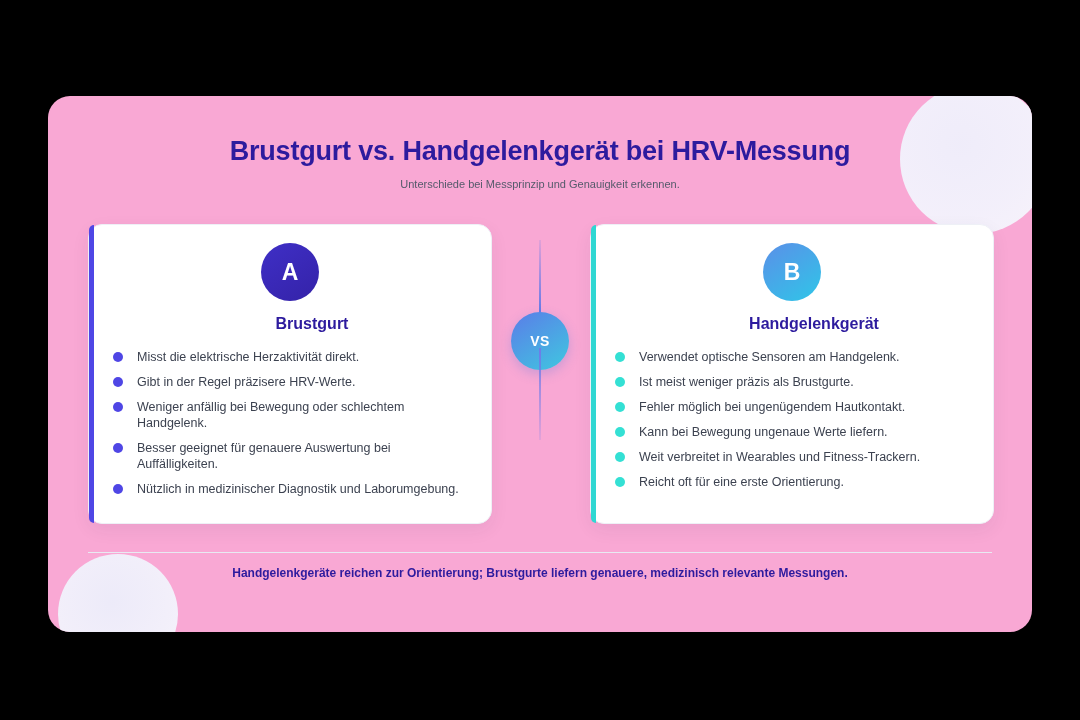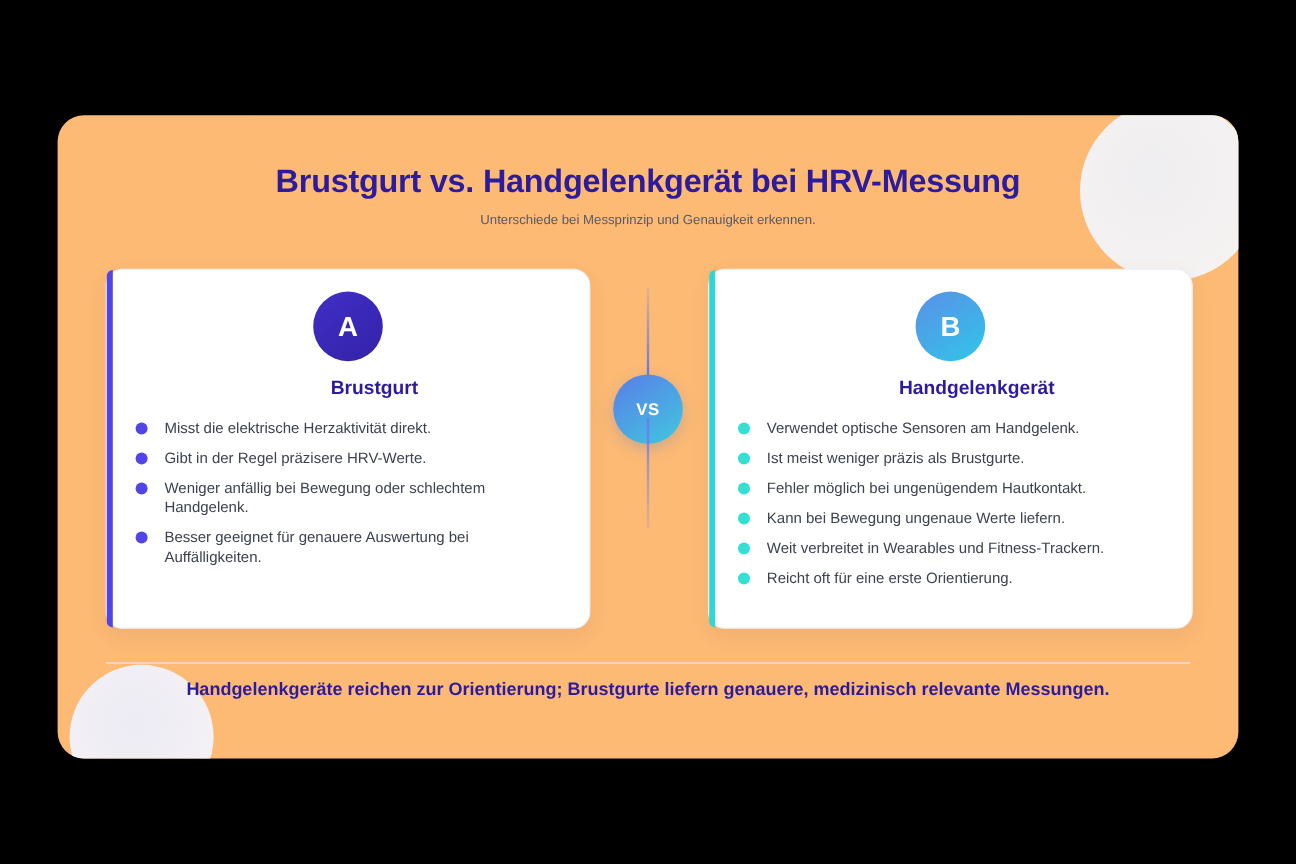--- a/index.html
+++ b/index.html
@@ -20,21 +20,21 @@
     height: 720px;
     background: #000000;
   }
 
   .card {
     position: absolute;
     left: 48px;
     top: 96px;
     width: 984px;
     height: 536px;
-    background: #fdba74;
+    background: #f9a8d4;
     border-radius: 22px;
     overflow: hidden;
     box-shadow: 0 10px 40px rgba(0,0,0,0.25);
   }
 
   .blob-tr {
     position: absolute;
     right: -18px;
     top: -12px;
     width: 150px;
@@ -201,21 +201,21 @@
     height: 1px;
     background: #e8eaf2;
   }
 
   .footer {
     position: absolute;
     left: 0;
     right: 0;
     top: 470px;
     text-align: center;
-    font-size: 15px;
+    font-size: 12px;
     font-weight: bold;
     color: #2d1b9e;
   }
 </style>
 </head>
 <body>
 
 <div class="stage">
   <div class="card">
 
@@ -226,20 +226,21 @@
     <div class="subtitle">Unterschiede bei Messprinzip und Genauigkeit erkennen.</div>
 
     <div class="panel panel-a">
       <div class="badge badge-a">A</div>
       <div class="panel-title">Brustgurt</div>
       <ul class="bullets">
         <li><span class="dot"></span><span>Misst die elektrische Herzaktivität direkt.</span></li>
         <li><span class="dot"></span><span>Gibt in der Regel präzisere HRV-Werte.</span></li>
         <li><span class="dot"></span><span>Weniger anfällig bei Bewegung oder schlechtem Handgelenk.</span></li>
         <li><span class="dot"></span><span>Besser geeignet für genauere Auswertung bei Auffälligkeiten.</span></li>
+        <li><span class="dot"></span><span>Nützlich in medizinischer Diagnostik und Laborumgebung.</span></li>
       </ul>
     </div>
 
     <div class="vs-wrap">
       <div class="vs-line vs-line-top"></div>
       <div class="vs-circle">VS</div>
       <div class="vs-line vs-line-bottom"></div>
     </div>
 
     <div class="panel panel-b">

